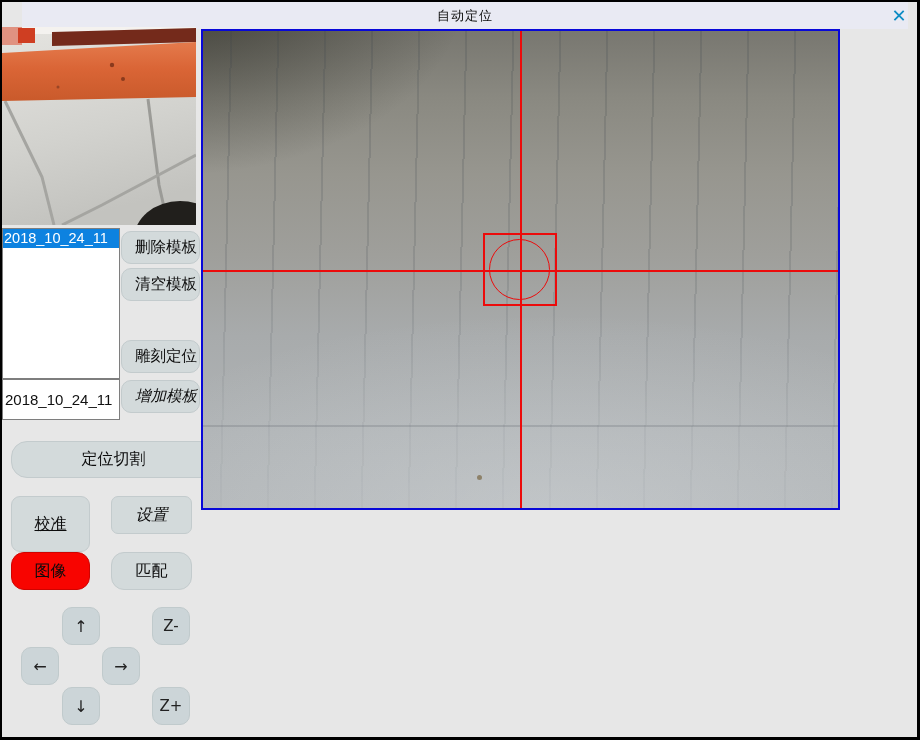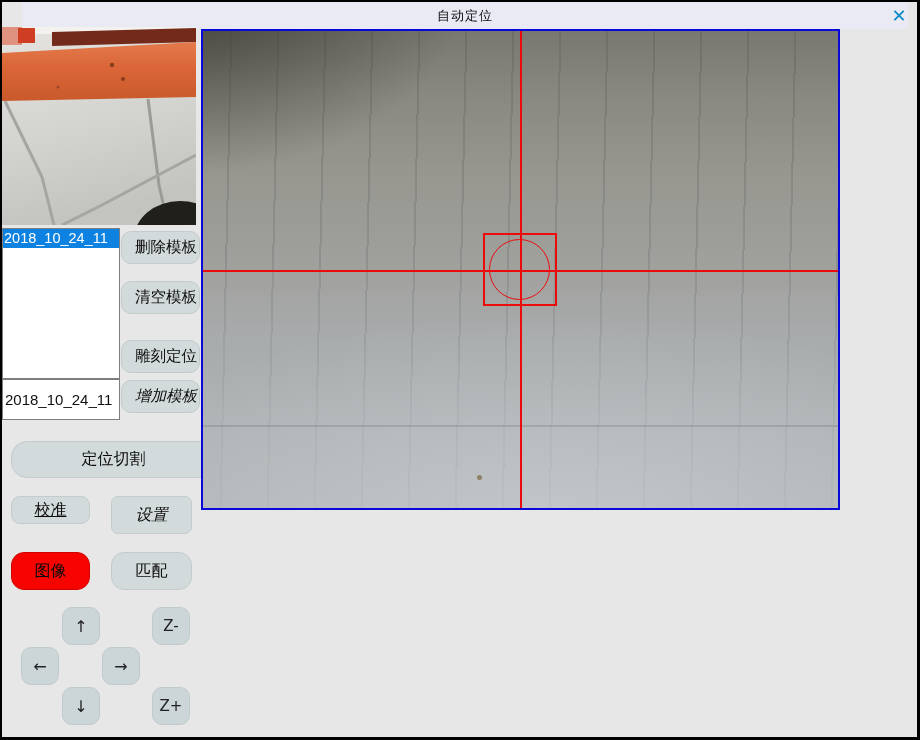--- a/index.html
+++ b/index.html
@@ -47,26 +47,26 @@
 
   
   .btn {
     position:absolute; border:1px solid #c3cbcd; background:#d3dadb;
     border-radius:11px; font-size:16px; color:#0c0c0c; cursor:pointer;
     display:flex; align-items:center; justify-content:center;
     font-family:inherit;
   }
   .tpl-btn { left:119px; width:79px; height:33px; border-radius:10px; font-size:15.5px;padding-left:11px; }
   #btn-delete  { top:229px; }
-  #btn-clear   { top:279px; }
+  #btn-clear   { top:266px; }
   #btn-engrave { top:338px; }
   #btn-add     { top:378px;font-style:italic; }
 
   #btn-cut   { left:9px;  top:439px; width:205px; height:37px; border-radius:16px; }
-  #btn-cal   { left:9px;  top:494px; width:79px;  height:28px; border-radius:9px;text-decoration:underline; }
+  #btn-cal   { left:9px;  top:494px; width:79px;  height:56px; border-radius:9px;text-decoration:underline; }
   #btn-set   { left:109px;top:494px; width:81px;  height:38px; border-radius:7px;font-style:italic; }
   #btn-img   { left:9px;  top:550px; width:79px;  height:38px; border-radius:13px;
                background:#f80400; border-color:#cf0300; }
   #btn-match { left:109px;top:550px; width:81px;  height:38px; border-radius:13px; }
 
   .jog {
     position:absolute; width:38px; height:38px; border-radius:10px;
     background:#ccd5d8; border:1px solid #c0cacc; font-size:16px; color:#222;
     display:flex; align-items:center; justify-content:center; cursor:pointer;
     font-family:"DejaVu Sans",sans-serif;

